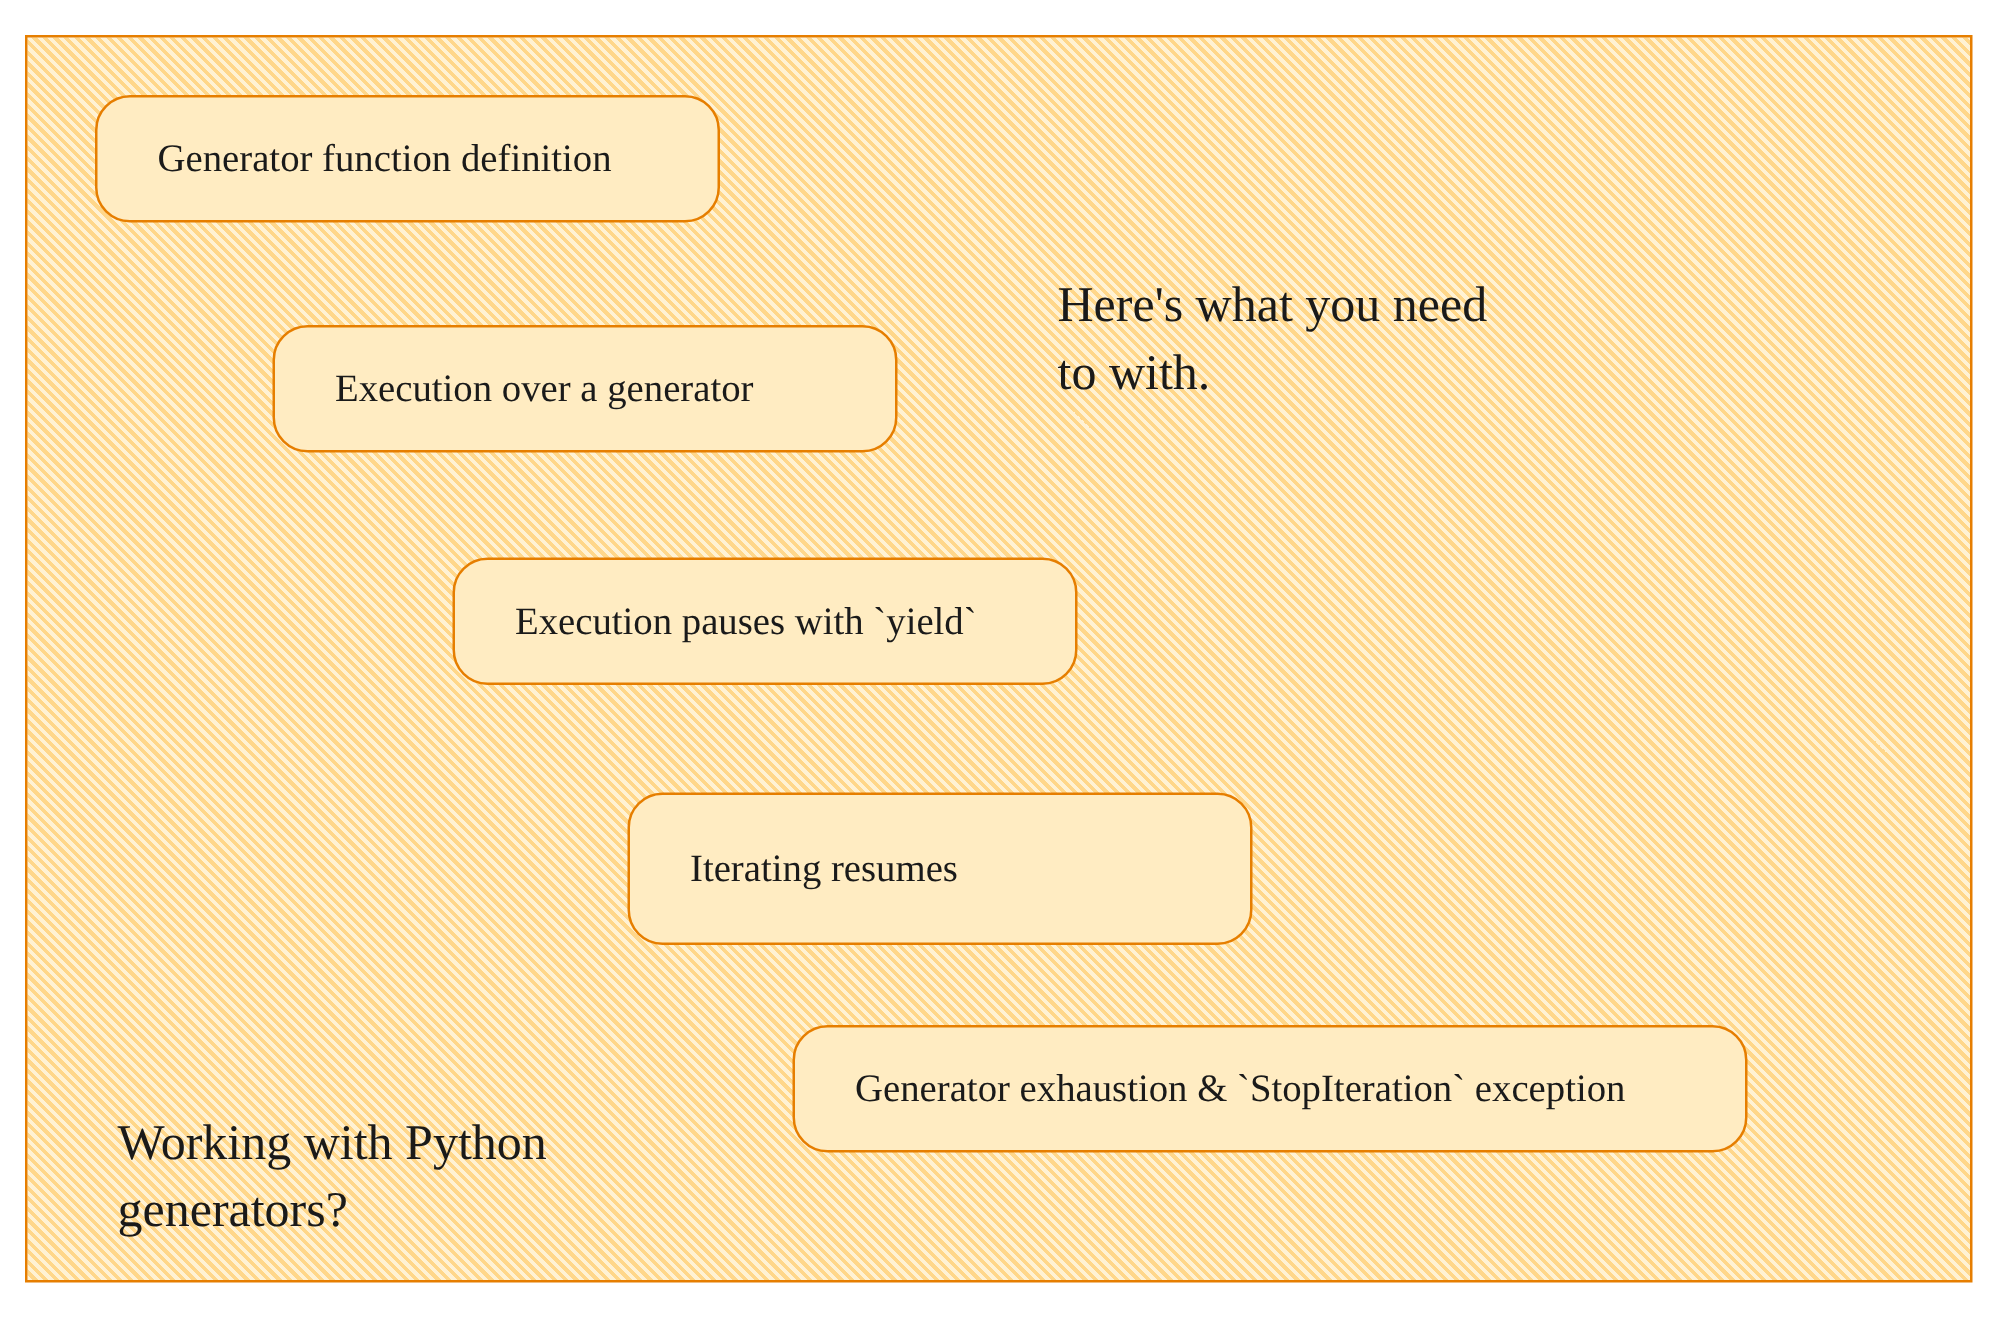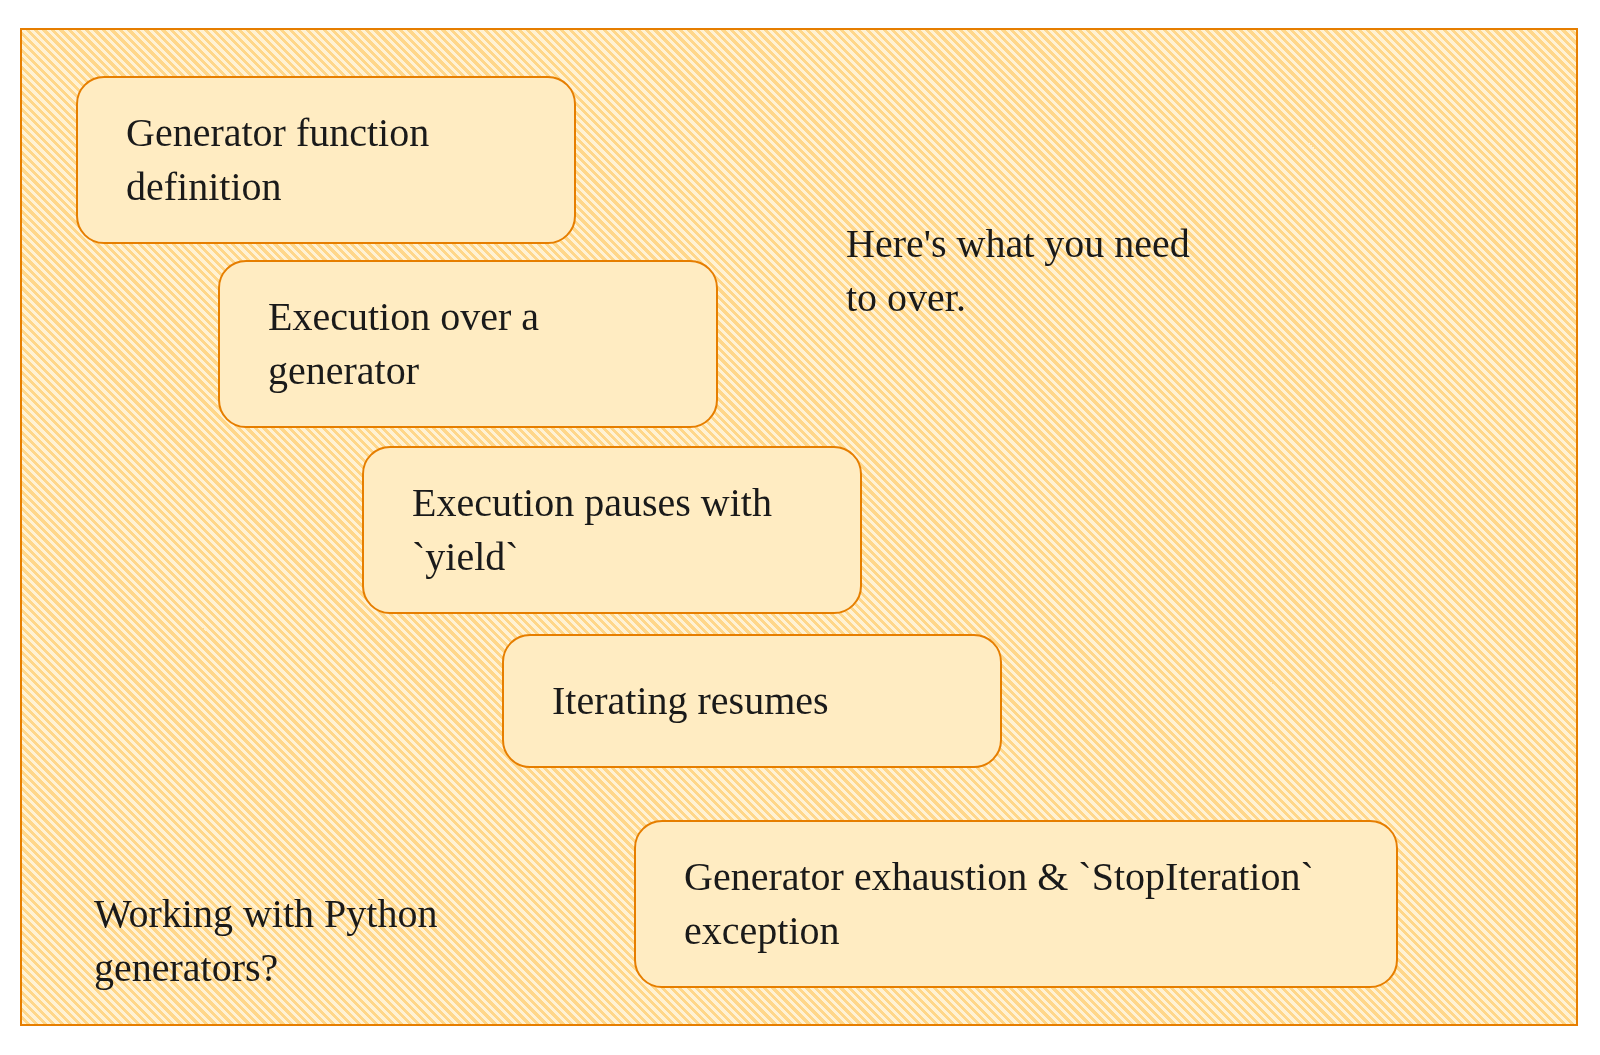--- a/index.html
+++ b/index.html
@@ -32,21 +32,21 @@
         #ffd78a 6px
       );
     }
     
     .card {
       position: absolute;
       border: 2px solid #e67e00;
       border-radius: 28px;
       background: #ffecc2;
       padding: 28px 48px;
-      font-size: 40px;
+      font-size: 31px;
       line-height: 1.35;
       color: #1a1a1a;
     }
     
     .note {
       position: absolute;
       font-size: 40px;
       line-height: 1.35;
       color: #1a1a1a;
       white-space: pre-line;
@@ -86,16 +86,16 @@
     <span>Generator exhaustion &amp; `StopIteration` exception</span>
   </div>
 
   <div class="note note-intro">
     <span>Working with Python
  generators?</span>
   </div>
 
   <div class="note note-hint">
     <span>Here's what you need
-to over.</span>
+to with.</span>
   </div>
 
 </div>
 
 </body></html>

